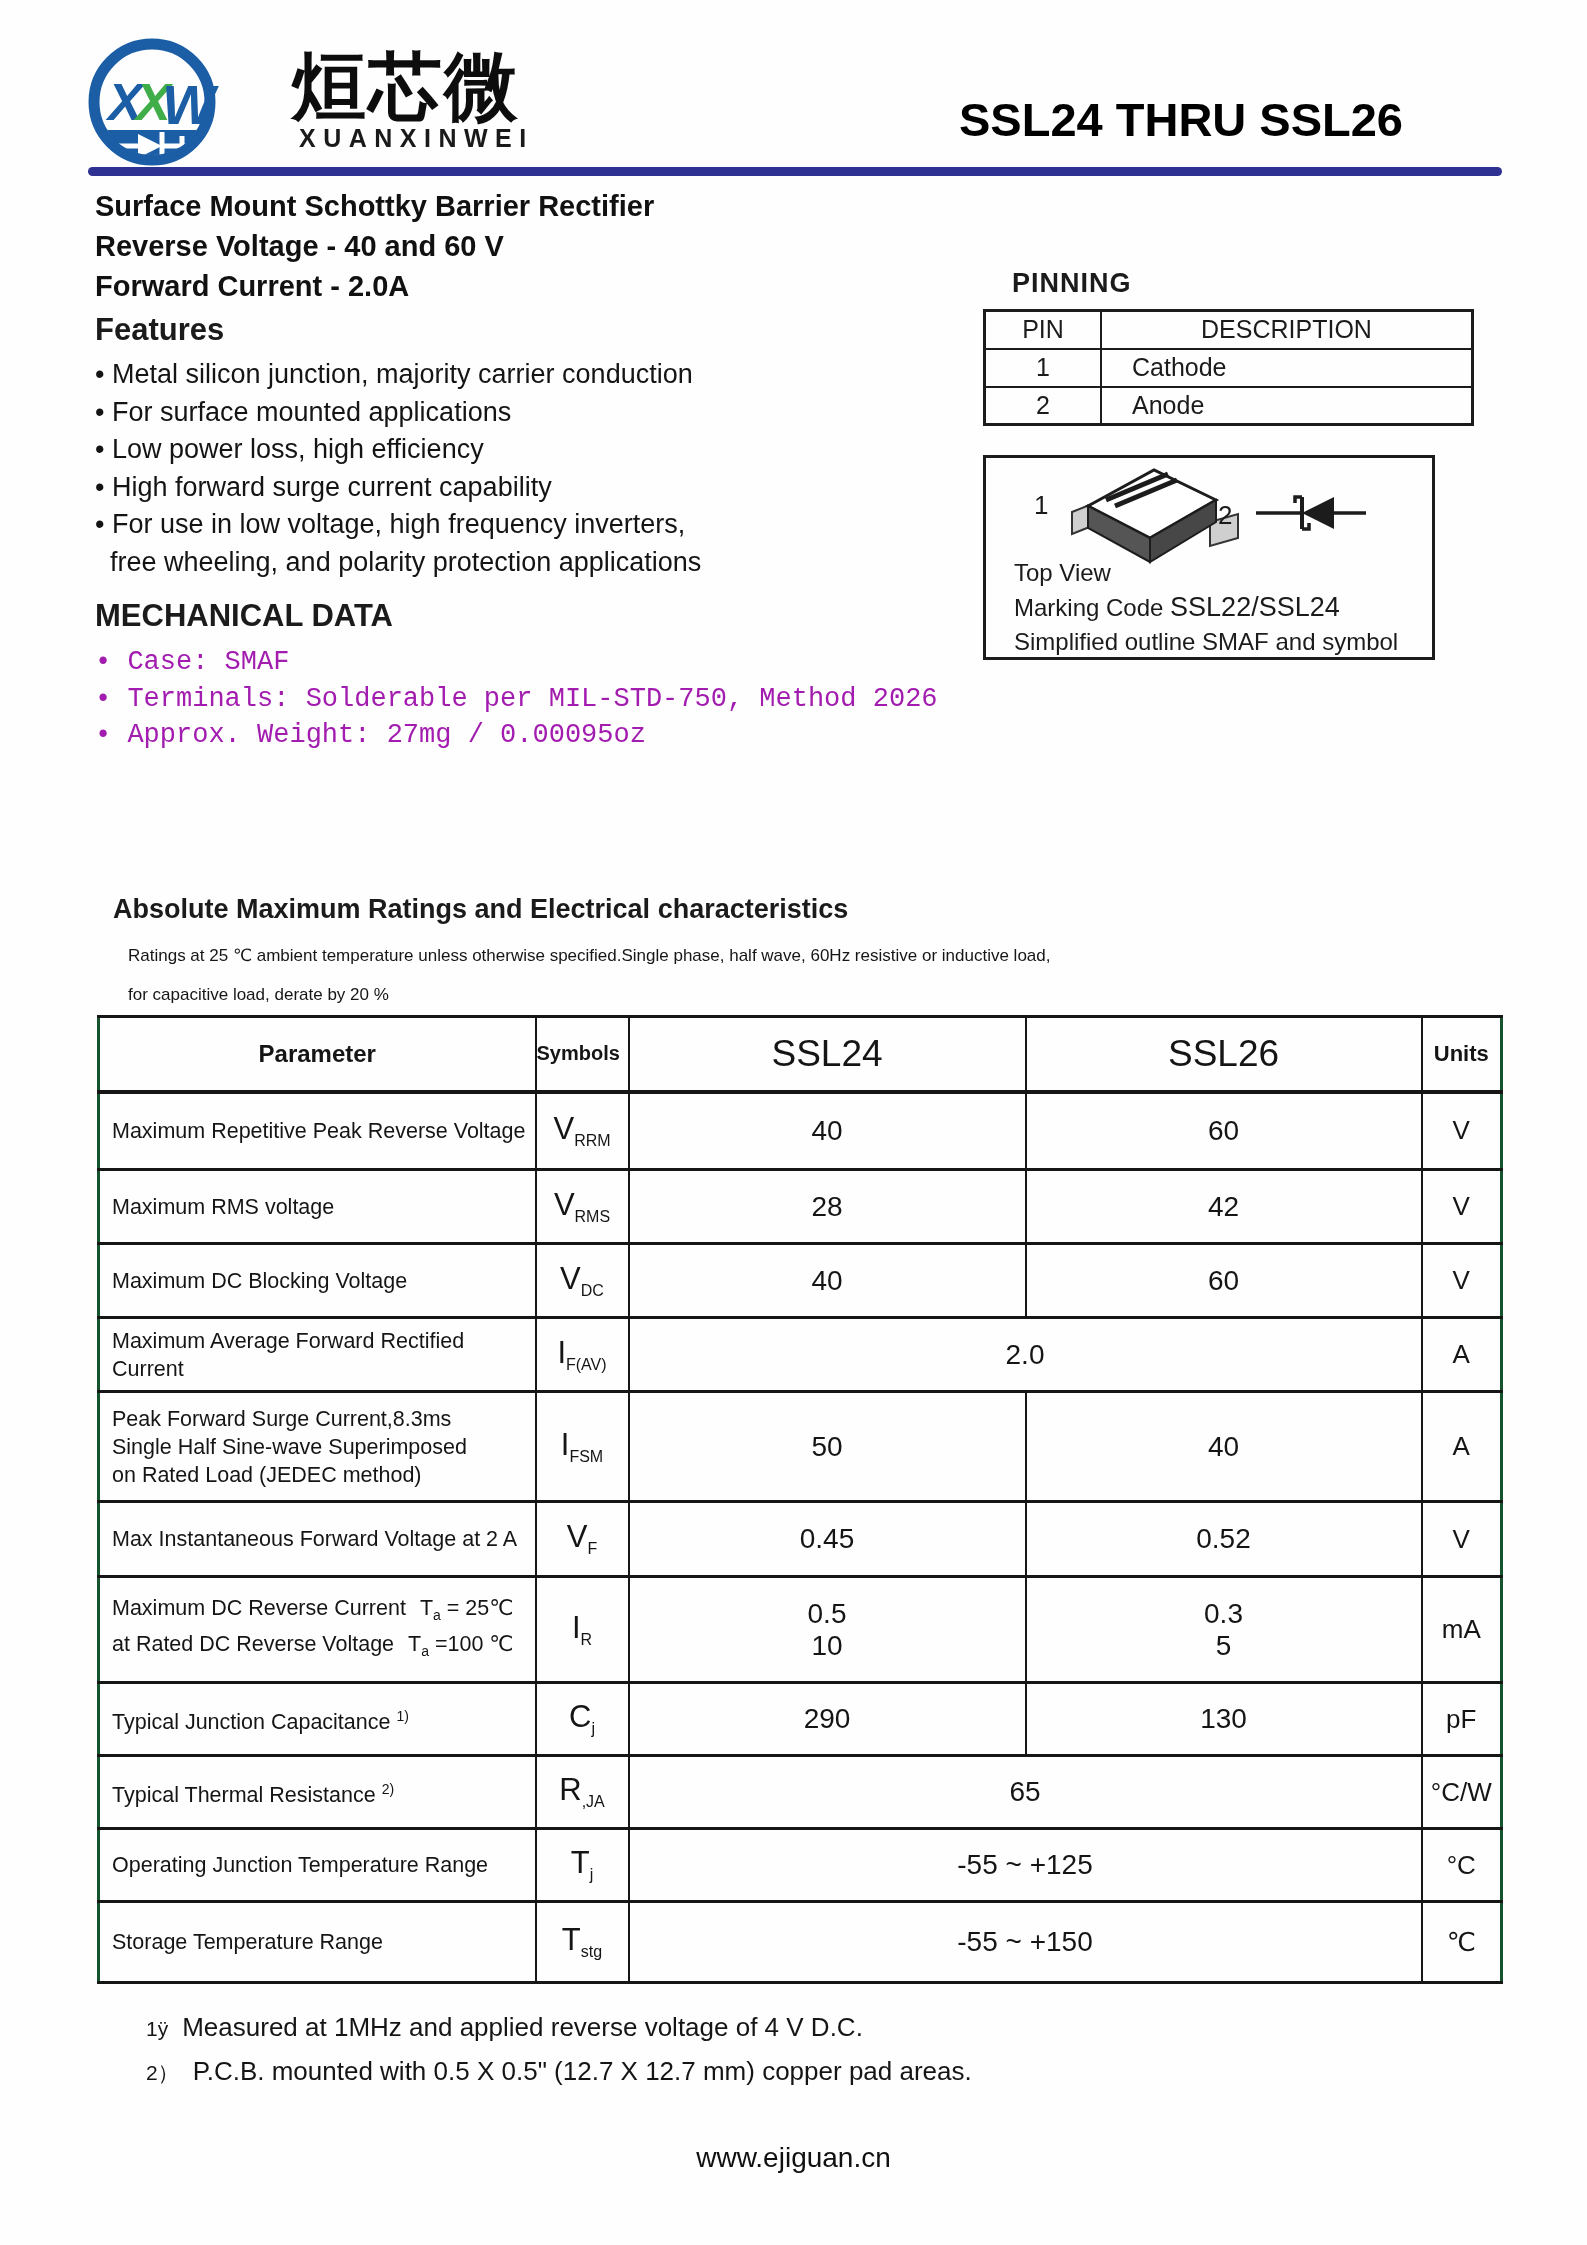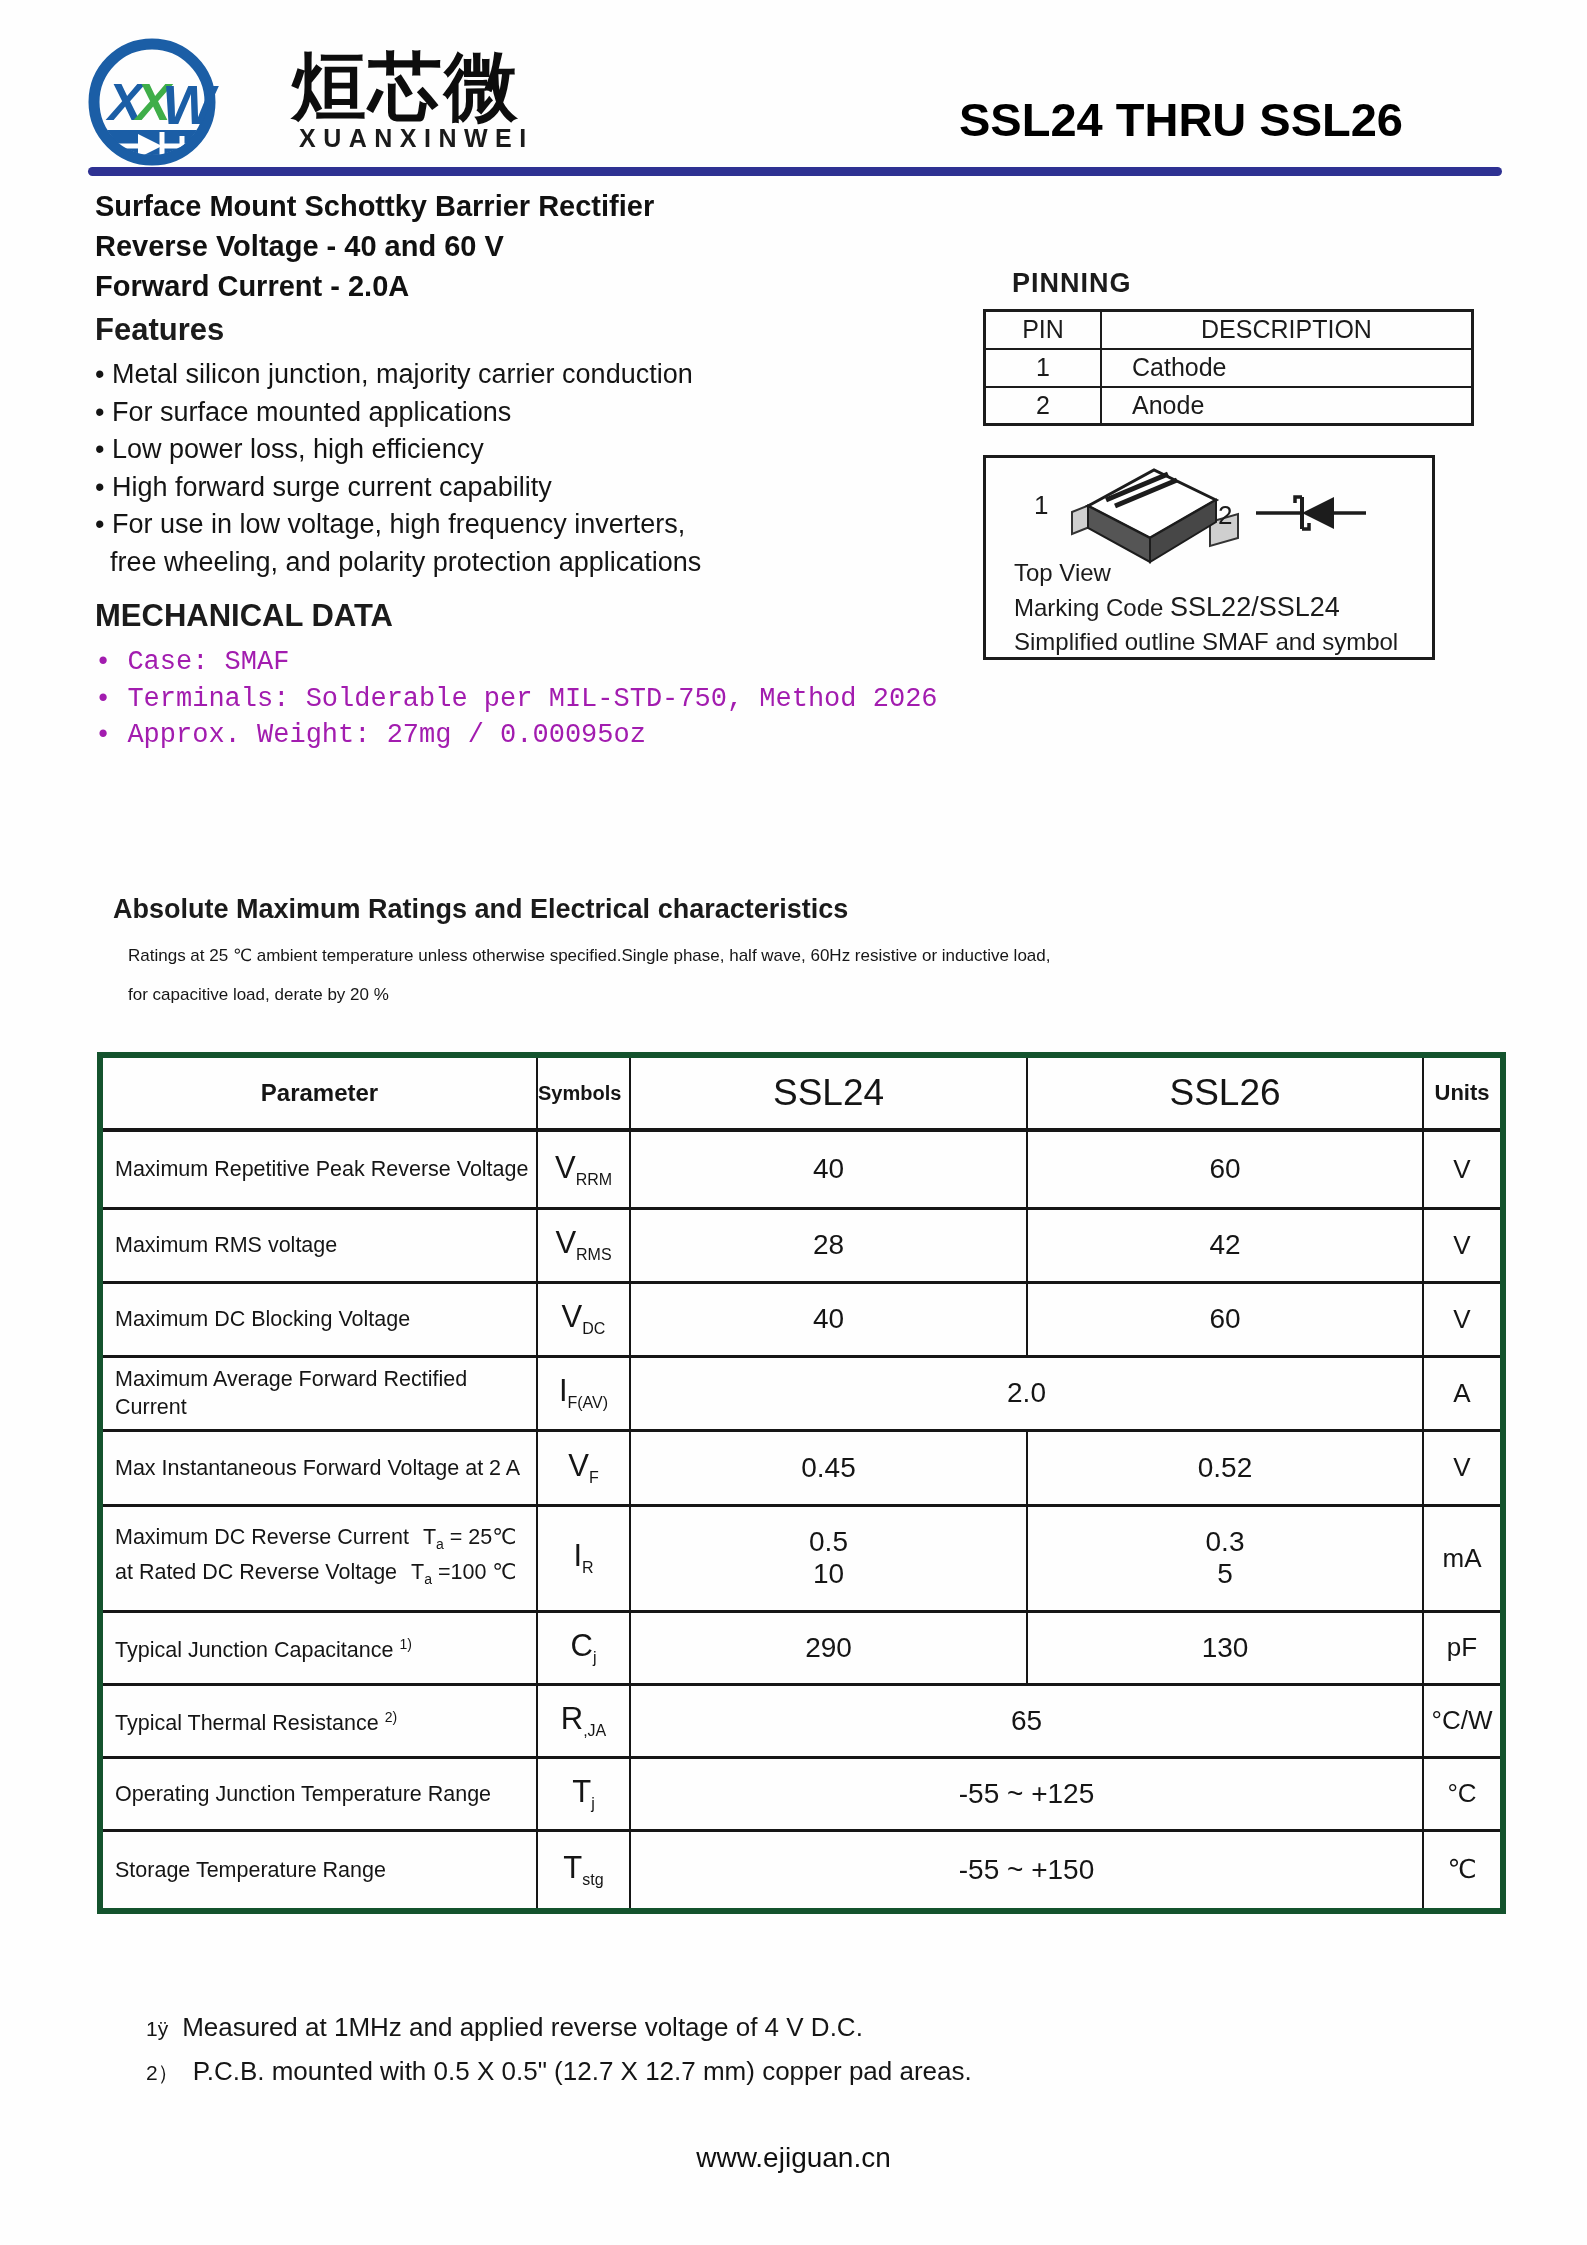--- a/index.html
+++ b/index.html
@@ -36,21 +36,21 @@
   .pkg-pin1{position:absolute;left:48px;top:32px;font-size:26px;}
   .pkg-pin2{position:absolute;left:232px;top:42px;font-size:26px;}
   .pkg-svg{position:absolute;left:72px;top:2px;}
   .diode-svg{position:absolute;left:268px;top:32px;}
   .pkg-text{position:absolute;left:28px;top:98px;font-size:24px;line-height:34px;color:#1b1b1b;}
   .marking-val{font-size:27px;}
   
   .ratings-h{position:absolute;left:113px;top:894px;font-size:27px;font-weight:bold;}
   .ratings-d{position:absolute;left:110px;top:936px;width:1420px;font-size:17px;line-height:39px;color:#161616;margin-left:18px;}
   
-  .main-table{position:absolute;left:97px;top:1052px;border-collapse:collapse;table-layout:fixed;border:6px solid #14532d;}
+  .main-table{position:absolute;left:97px;top:1015px;border-collapse:collapse;table-layout:fixed;border:3px solid #14532d;}
   .main-table td,.main-table th{border-left:2px solid #161616;border-right:2px solid #161616;border-top:3px solid #161616;border-bottom:3px solid #161616;padding:0;vertical-align:middle;color:#151515;}
   .main-table th{border-bottom:4px solid #161616;}
   .c-param{width:437px;} .c-sym{width:93px;} .c-24{width:397px;} .c-26{width:396px;} .c-unit{width:80px;}
   th.h-param{font-size:24px;font-weight:bold;text-align:center;}
   th.h-sym{font-size:20px;font-weight:bold;text-align:left;}
   th.h-dev{font-size:37px;font-weight:normal;text-align:center;}
   th.h-unit{font-size:22px;font-weight:bold;text-align:center;}
   td.param{font-size:21.5px;text-align:left;padding-left:12px;line-height:28px;}
   td.sym{font-size:31px;text-align:center;}
   td.sym sub{font-size:16px;}
@@ -214,20 +214,31 @@
       <td class="unit">V</td>
     </tr>
 
     <tr style="height:74px">
       <td class="param">Maximum Average Forward Rectified Current</td>
       <td class="sym"><span>I</span><sub>F(AV)</sub></td>
       <td class="val" colspan="2">2.0</td>
       <td class="unit">A</td>
     </tr>
 
+    <tr style="height:110px">
+      <td class="param">
+        <div>Peak Forward Surge Current,8.3ms</div>
+        <div>Single Half Sine-wave Superimposed</div>
+        <div>on Rated Load (JEDEC method)</div>
+      </td>
+      <td class="sym"><span>I</span><sub>FSM</sub></td>
+      <td class="val">50</td>
+      <td class="val">40</td>
+      <td class="unit">A</td>
+    </tr>
 
     <tr style="height:75px">
       <td class="param">Max Instantaneous Forward Voltage at 2 A</td>
       <td class="sym"><span>V</span><sub>F</sub></td>
       <td class="val">0.45</td>
       <td class="val">0.52</td>
       <td class="unit">V</td>
     </tr>
 
     <tr style="height:106px">

